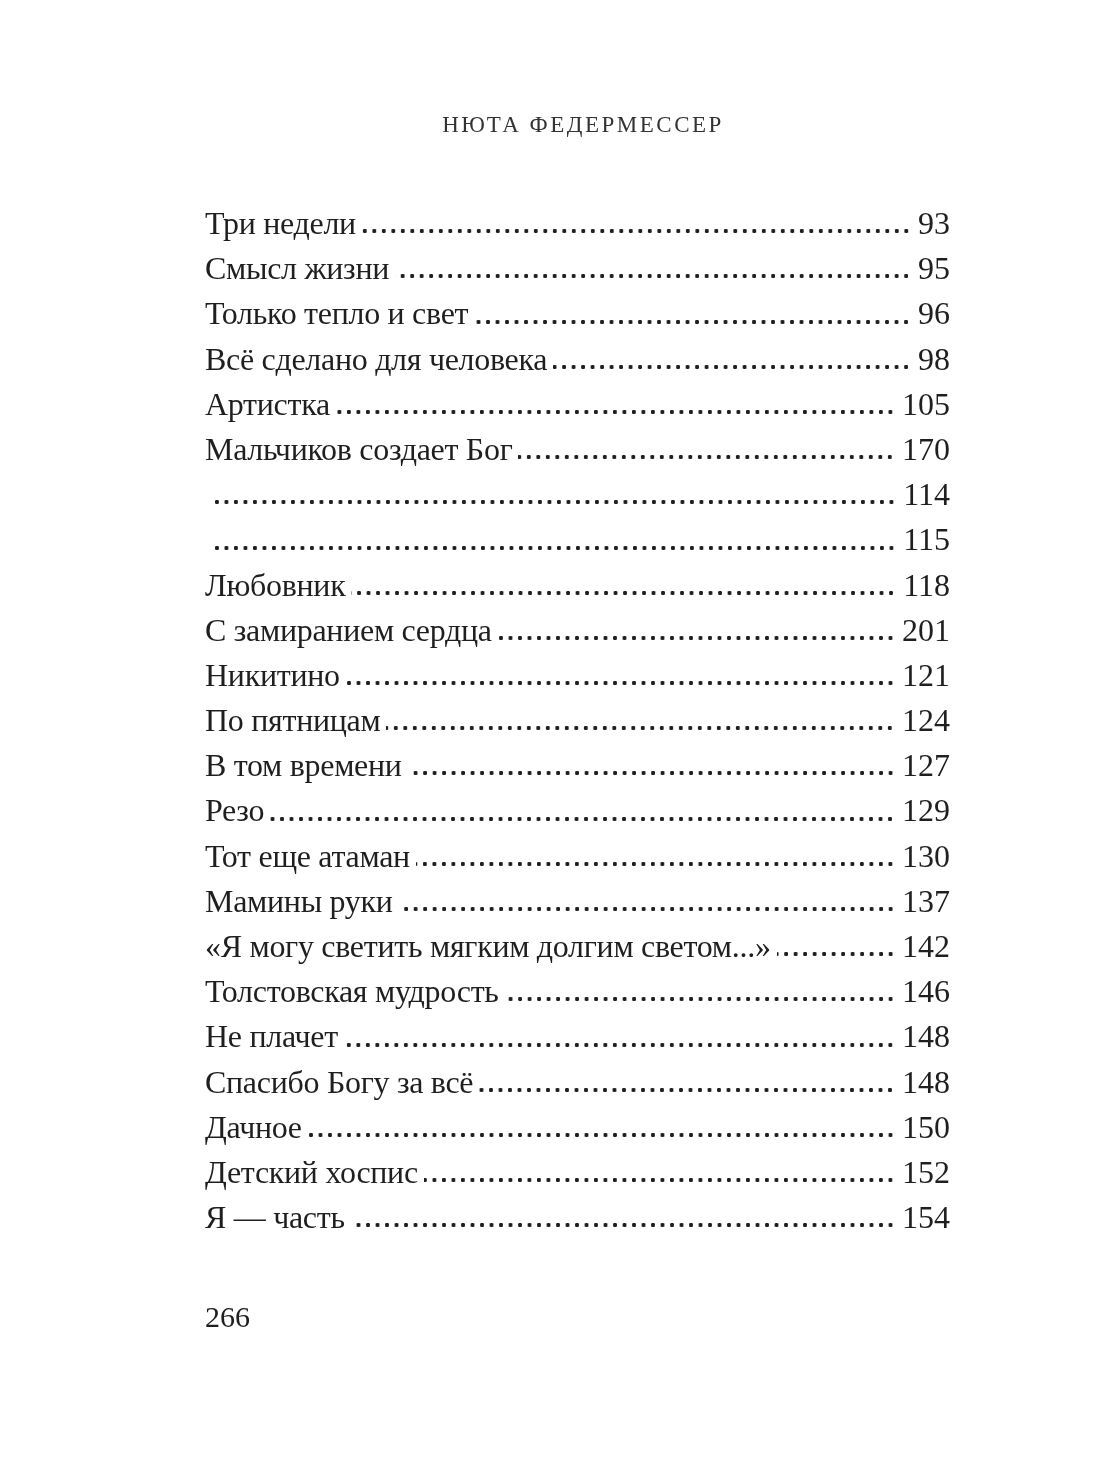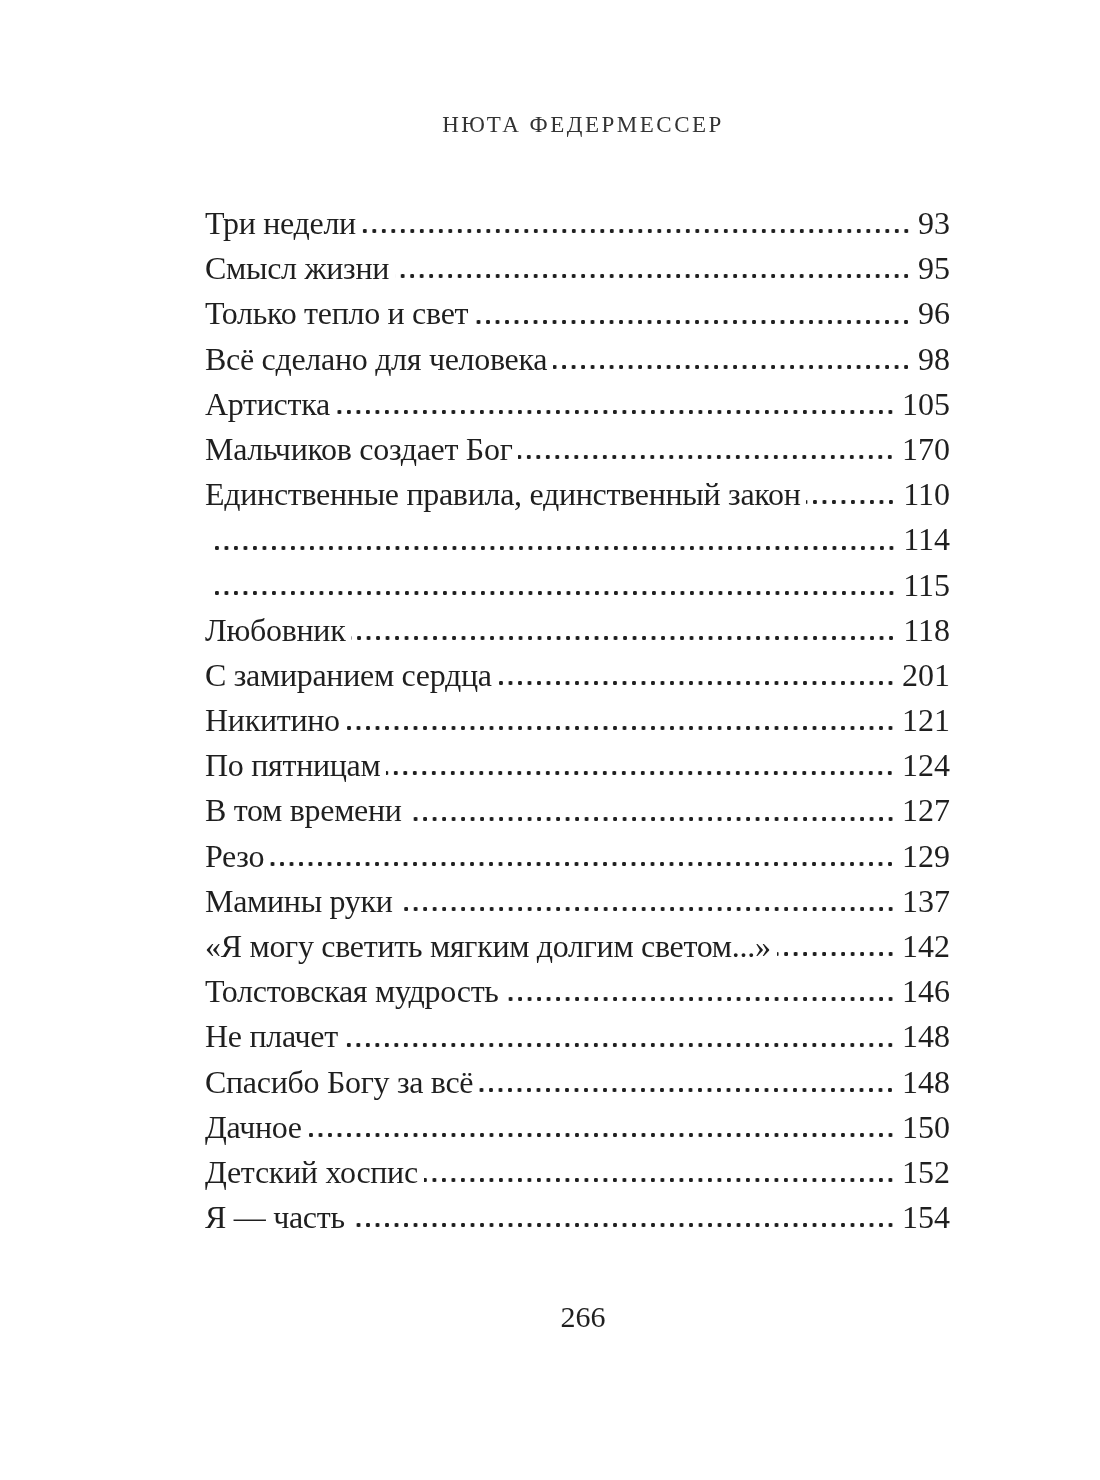--- a/index.html
+++ b/index.html
@@ -60,21 +60,20 @@
   }
   .toc-page {
     flex: 0 0 auto;
     letter-spacing: 0;
   }
   .folio {
     position: absolute;
     top: 1300px;
     left: 205px;
     width: 756px;
-    text-align: center;
     font-size: 30px;
     color: #1f1f1f;
   }
 </style>
 </head>
 <body>
 
 <div class="sheet">
 
   <div class="running-header">НЮТА ФЕДЕРМЕССЕР</div>
@@ -109,25 +108,20 @@
     <span class="toc-dots"></span>
     <span class="toc-page">105</span>
   </div>
 
   <div class="toc-row">
     <span class="toc-title">Мальчиков создает Бог</span>
     <span class="toc-dots"></span>
     <span class="toc-page">170</span>
   </div>
 
-  <div class="toc-row">
-    <span class="toc-title">Единственные правила, единственный закон</span>
-    <span class="toc-dots"></span>
-    <span class="toc-page">110</span>
-  </div>
 
   <div class="toc-row">
     <span class="toc-dots"></span>
     <span class="toc-page">114</span>
   </div>
 
   <div class="toc-row">
     <span class="toc-dots"></span>
     <span class="toc-page">115</span>
   </div>
@@ -161,20 +155,25 @@
     <span class="toc-dots"></span>
     <span class="toc-page">127</span>
   </div>
 
   <div class="toc-row">
     <span class="toc-title">Резо</span>
     <span class="toc-dots"></span>
     <span class="toc-page">129</span>
   </div>
 
+  <div class="toc-row">
+    <span class="toc-title">Тот еще атаман</span>
+    <span class="toc-dots"></span>
+    <span class="toc-page">130</span>
+  </div>
 
   <div class="toc-row">
     <span class="toc-title">Мамины руки</span>
     <span class="toc-dots"></span>
     <span class="toc-page">137</span>
   </div>
 
   <div class="toc-row">
     <span class="toc-title">«Я могу светить мягким долгим светом...»</span>
     <span class="toc-dots"></span>

